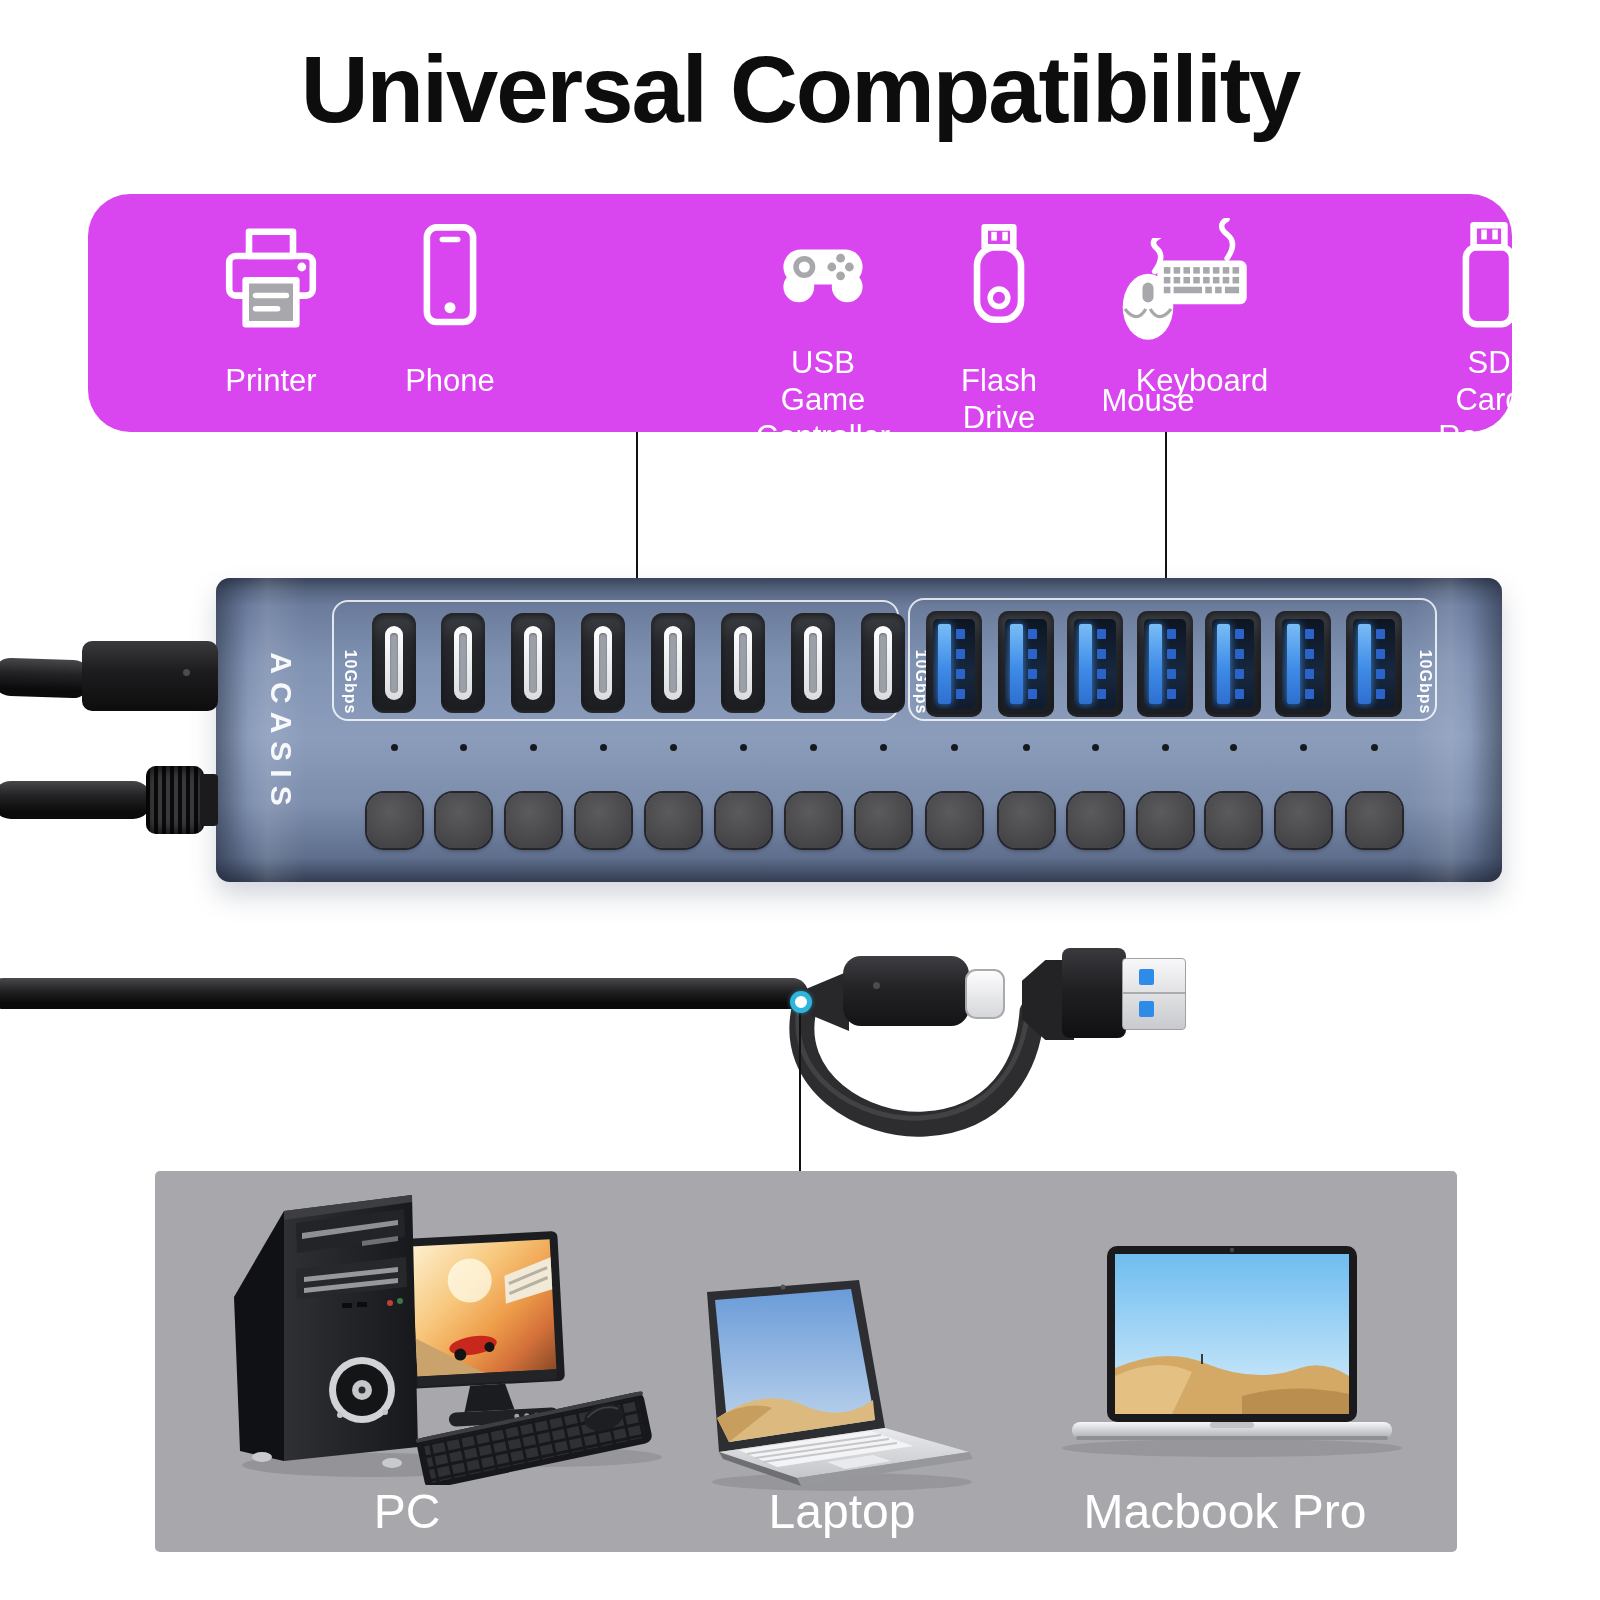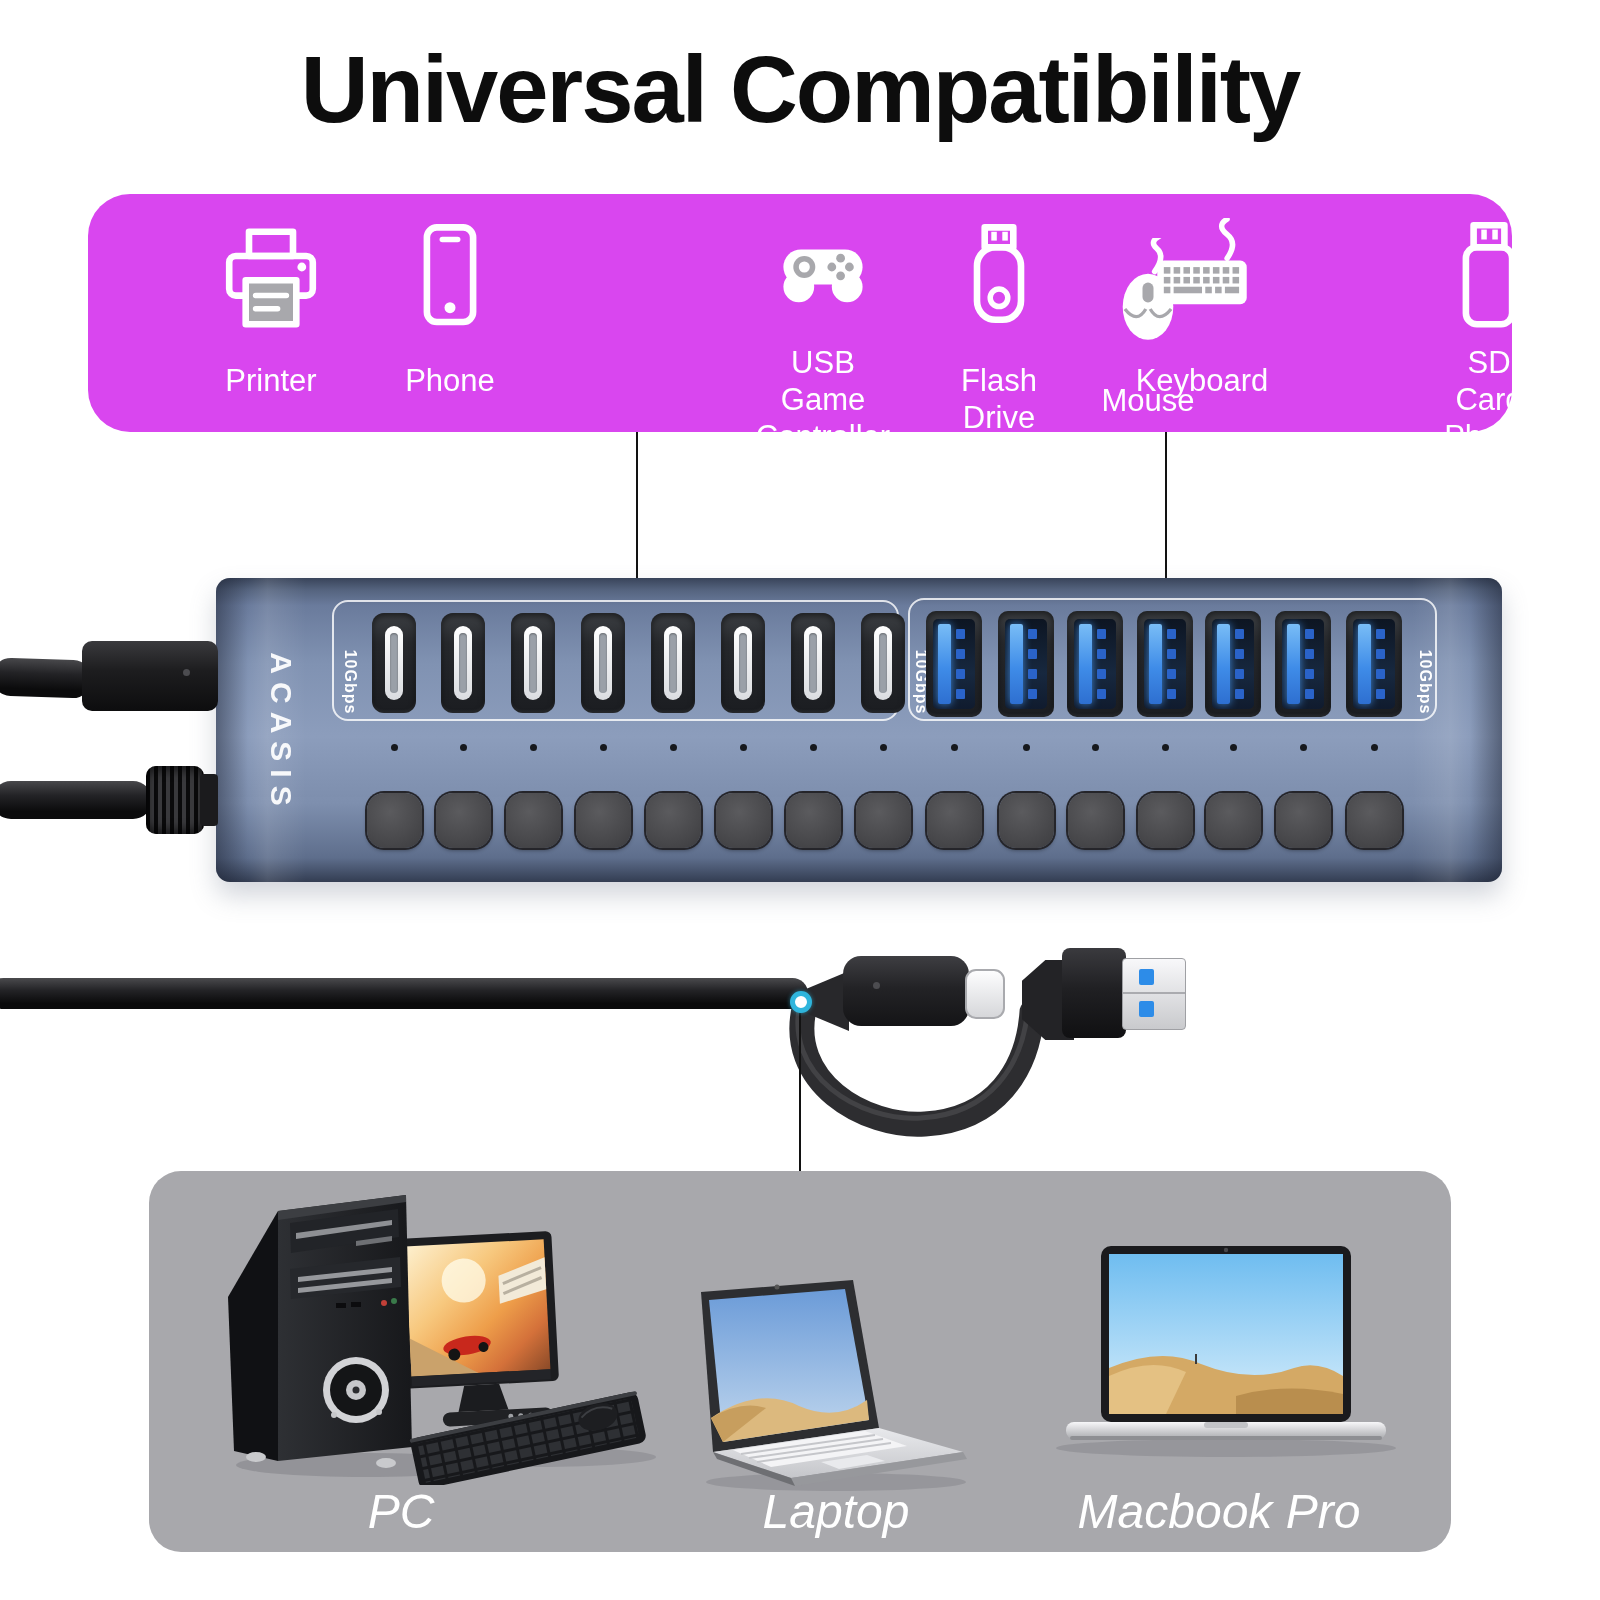--- a/index.html
+++ b/index.html
@@ -148,22 +148,22 @@
     left:1122px;top:958px;width:64px;height:72px;border-radius:4px;
     background:linear-gradient(180deg,#f8f8fa,#c9cacd);border:1px solid #9fa0a4;box-sizing:border-box;
   }
   .a-shell::before{
     content:"";position:absolute;left:0;top:33px;width:100%;height:2px;background:#aaabaf;
   }
   .a-pin{position:absolute;left:16px;width:15px;height:16px;background:#2d8ce8;border-radius:2px;}
 
   
   .computers-panel{
-    left:149px;top:1171px;width:1302px;height:381px;
-    background:#a8a8ac;border-radius:32px;font-style:italic;
+    left:155px;top:1171px;width:1302px;height:381px;
+    background:#a8a8ac;border-radius:5px;
   }
   .computer-label{
     position:absolute;color:#ffffff;font-size:48px;font-weight:400;
     transform:translateX(-50%);white-space:nowrap;
   }
 </style>
 </head>
 <body>
 
 <div class="abs title">Universal Compatibility</div>
@@ -280,21 +280,21 @@
     <span class="device-icon">
       <svg width="110" height="120" viewBox="0 0 100 108">
         <g fill="none" stroke="#ffffff" stroke-width="6" stroke-linejoin="round">
           <rect x="36" y="6" width="28" height="20"></rect>
           <rect x="29" y="26" width="42" height="70" rx="10"></rect>
         </g>
         <rect x="43" y="10" width="5" height="9" fill="#ffffff"></rect>
         <rect x="53" y="10" width="5" height="9" fill="#ffffff"></rect>
       </svg>
     </span>
-    <span class="device-label wrap2">SD Card Phone</span>
+    <span class="device-label wrap2">SD Card Reader</span>
   </div>
 </div>
 
 <div class="abs callout-line" style="left:636px;top:432px;height:166px;"></div>
 <div class="abs callout-line" style="left:1165px;top:432px;height:178px;"></div>
 <div class="abs callout-dot" style="left:626px;top:589px;"></div>
 <div class="abs callout-dot" style="left:1155px;top:601px;"></div>
 
 <div class="abs hub">
   <div class="hub-logo">ACASIS</div>

